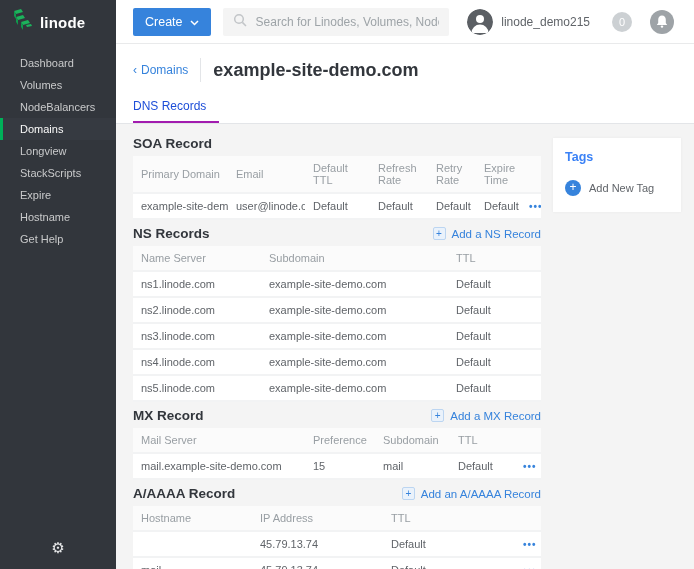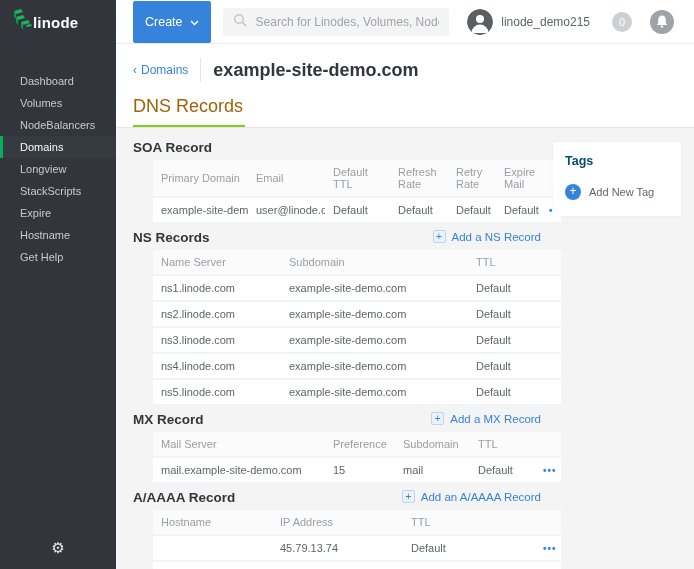--- a/index.html
+++ b/index.html
@@ -3,36 +3,36 @@
 <meta charset="utf-8">
 <style>
   * { margin:0; padding:0; box-sizing:border-box; }
   html,body { width:694px; height:569px; overflow:hidden;
     font-family:"Liberation Sans", sans-serif; background:#f4f4f4; }
 
   .app { display:flex; width:694px; height:569px; }
 
   
   .sidebar { width:116px; min-width:116px; background:#32363c; position:relative; }
-  .logo-row { display:flex; align-items:center; padding:10px 0 10px 13px; height:44px; }
+  .logo-row { display:flex; align-items:center; gap:7px; padding:10px 0 10px 13px; height:44px; }
   .logo-text { color:#fff; font-weight:bold; font-size:15px; letter-spacing:.2px; }
-  .nav { margin-top:26px; }
+  .nav { margin-top:8px; }
   .nav-item { display:block; padding:5px 0 5px 17px; font-size:11px; color:#c9cacb;
     border-left:3px solid transparent; cursor:pointer; line-height:12px; }
   .nav-item.selected { color:#fafafa; border-left-color:#00b159; background:#363a41; }
   .gear { position:absolute; bottom:12px; left:0; width:100%; text-align:center;
     color:#e8e9ea; font-size:15px; cursor:pointer; }
 
   
   .main { flex:1; display:flex; flex-direction:column; background:#f4f4f4; }
 
   .topbar { height:44px; background:#fff; display:flex; align-items:center;
     padding:0 20px 0 17px; border-bottom:1px solid #e9eaeb; gap:12px; }
   .create-btn { background:#3683dc; color:#fff; border:none; border-radius:2px;
-    font-size:12.5px; height:42px; padding:0 12px; display:flex; align-items:center;
+    font-size:12.5px; height:28px; padding:0 12px; display:flex; align-items:center;
     gap:7px; cursor:pointer; font-family:inherit; }
   .search-box { flex:1; background:#f4f4f4; height:28px; border-radius:2px;
     display:flex; align-items:center; padding:0 10px; gap:9px; }
   .search-box input { border:none; background:transparent; outline:none; flex:1;
     font-size:12px; color:#606469; font-family:inherit; }
   .search-box input::placeholder { color:#9ea4a8; }
   .user-menu { display:flex; align-items:center; gap:8px; cursor:pointer; margin-left:6px;justify-content:flex-end; }
   .avatar { width:26px; height:26px; border-radius:50%; overflow:hidden; }
   .username { font-size:12px; color:#606469; white-space:nowrap; }
   .count-badge { width:20px; height:20px; border-radius:50%; background:#ccd0d3;
@@ -40,46 +40,46 @@
     margin-left:10px; cursor:pointer; }
   .bell-btn { width:24px; height:24px; border-radius:50%; background:#9ea3a7;
     display:flex; align-items:center; justify-content:center; margin-left:6px; cursor:pointer; }
 
   .page-head { background:#fff; padding:14px 0 0 17px; border-bottom:1px solid #e3e5e8; }
   .bc-row { display:flex; align-items:center; gap:12px; }
   .bc-link { color:#3683dc; font-size:12px; display:flex; align-items:center; gap:4px; cursor:pointer; }
   .bc-divider { width:1px; height:24px; background:#e3e5e8; }
   .page-title { font-size:18px; font-weight:bold; color:#32363c; }
   .tab-row { margin-top:14px; }
-  .tab { display:inline-block; font-size:18px; color:#a16207; padding:0 2px 8px 0;
-    border-bottom:2px solid #84cc16; min-width:86px; cursor:pointer; }
+  .tab { display:inline-block; font-size:12px; color:#1d4ed8; padding:0 2px 8px 0;
+    border-bottom:2px solid #a21caf; min-width:86px; cursor:pointer; }
 
   .content { flex:1; display:flex; padding:6px 0 0 17px; gap:12px; overflow:hidden; }
   .col-left { width:408px; min-width:408px; }
   .col-right { width:128px; }
 
-  .section-head { display:flex; align-items:flex-start; justify-content:space-between;
+  .section-head { display:flex; align-items:center; justify-content:space-between;
     padding:6px 0 5px 0; }
   .section-title { font-size:13.5px; font-weight:bold; color:#32363c; }
   .add-link { display:flex; align-items:center; gap:6px; color:#3683dc;
     font-size:11.5px; cursor:pointer; }
   .plus-box { width:13px; height:13px; border:1px solid #bcd5f1; background:#eaf2fb;
     color:#3683dc; font-size:10px; line-height:11px; text-align:center; border-radius:2px; }
 
-  table { width:408px; border-collapse:collapse; table-layout:fixed; background:#fff;margin-left:20px; }
+  table { width:408px; border-collapse:collapse; table-layout:fixed; background:#fff; }
   th { background:#fbfbfb; color:#989ea3; font-weight:normal; font-size:11px;
     text-align:left; padding:6px 8px; border-bottom:2px solid #f2f3f4; }
   td { color:#606469; font-size:11px; padding:6px 8px; border-bottom:2px solid #f2f3f4;
     background:#fff; overflow:hidden; white-space:nowrap; }
   .more { color:#3683dc; font-weight:bold; font-size:10px; letter-spacing:1px;
     cursor:pointer; text-align:right; }
 
   .tags-card { background:#fff; padding:12px 12px 16px 12px; margin-top:8px;
     box-shadow:0 0 3px rgba(0,0,0,0.05); }
-  .tags-title { font-size:12.5px; font-weight:bold; color:#0c4a6e; }
+  .tags-title { font-size:12.5px; font-weight:bold; color:#3b82f6; }
   .tag-add { display:flex; align-items:center; gap:8px; margin-top:16px; cursor:pointer; }
   .tag-plus { width:16px; height:16px; border-radius:50%; background:#3683dc; color:#fff;
     font-size:12px; line-height:15px; text-align:center; }
   .tag-add-label { font-size:11px; color:#606469; }
 </style>
 </head>
 <body>
 
 <div class="app">
 
@@ -182,21 +182,21 @@
                 <col style="width:45px">
                 <col style="width:20px">
               </colgroup>
             <thead>
                 <tr>
               <th>Primary Domain</th>
               <th>Email</th>
               <th>Default TTL</th>
               <th>Refresh Rate</th>
               <th>Retry Rate</th>
-              <th>Expire Mail</th>
+              <th>Expire Time</th>
               <th></th>
             </tr>
               </thead>
             <tbody>
                 <tr>
               <td>example-site-demo.com</td>
               <td>user@linode.com</td>
               <td>Default</td>
               <td>Default</td>
               <td>Default</td>

